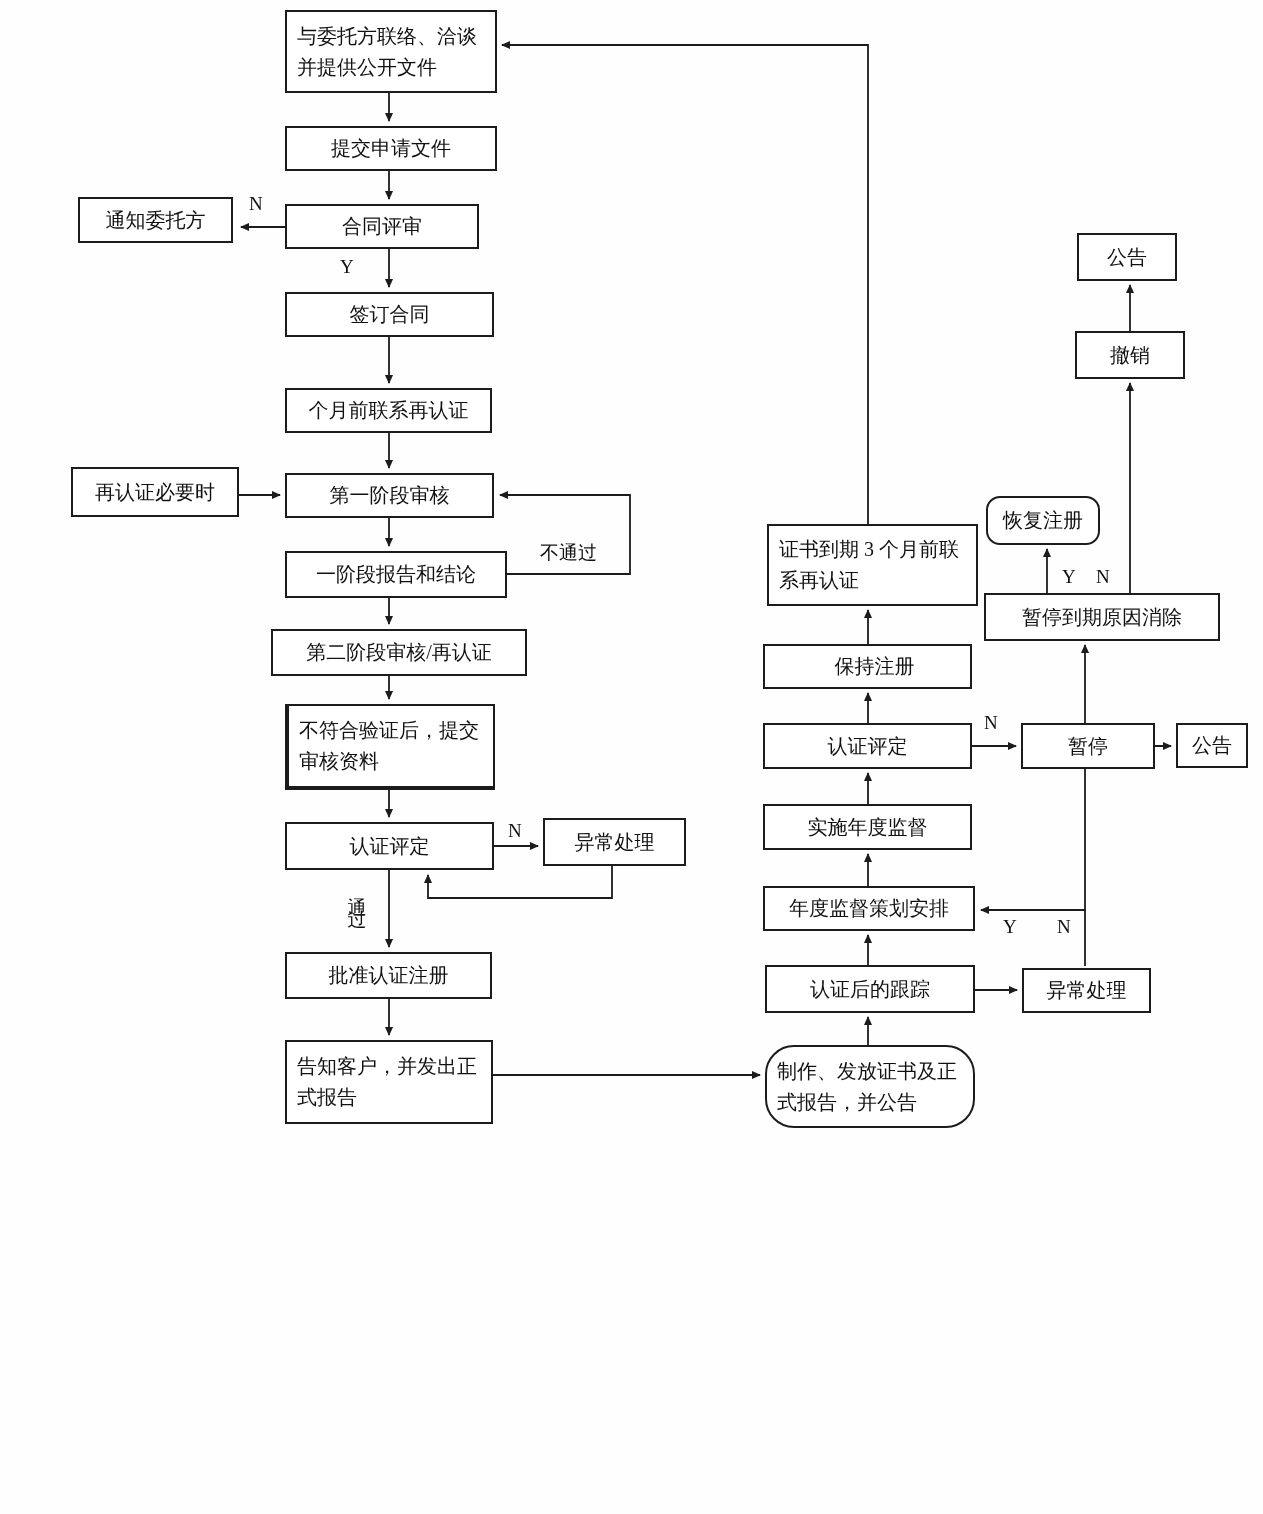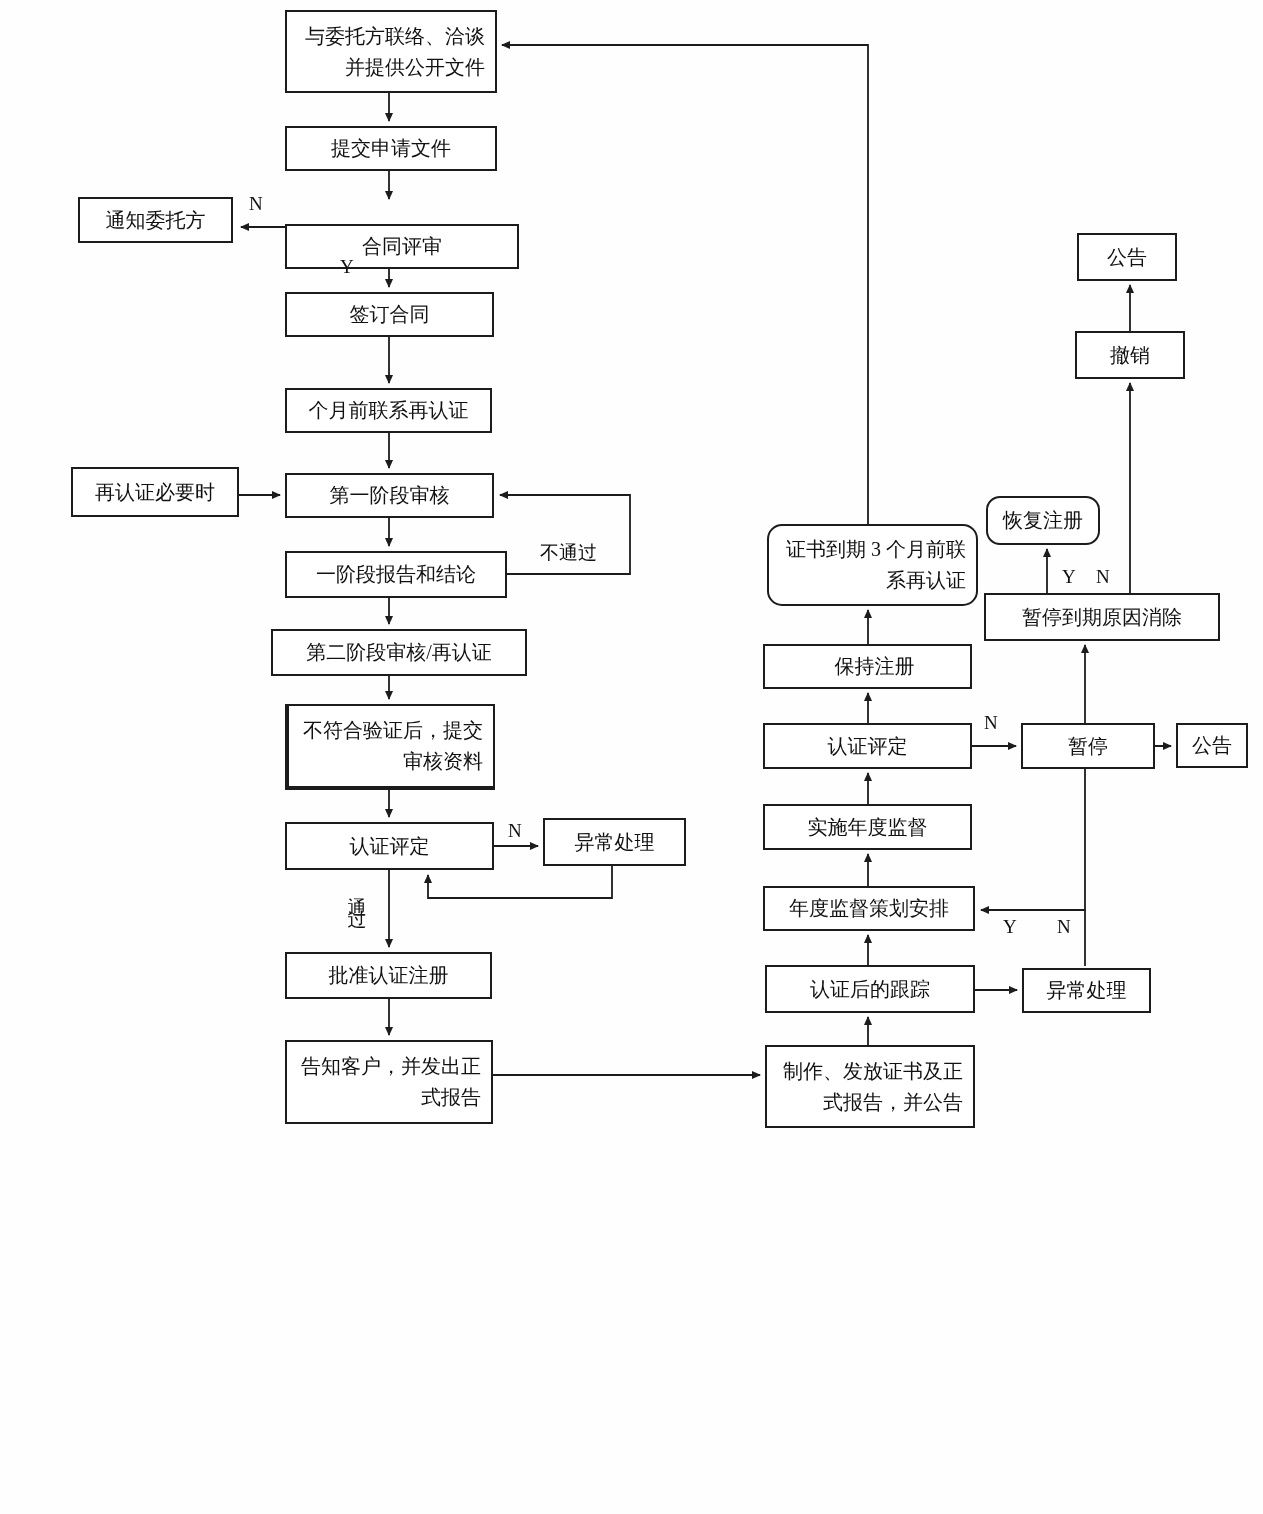--- a/index.html
+++ b/index.html
@@ -4,21 +4,21 @@
 <style>
   * { box-sizing: border-box; margin: 0; padding: 0; }
   html, body { background: #ffffff; }
   body { font-family: "Liberation Serif", "DejaVu Serif", serif; color: #111; }
   .canvas { position: relative; width: 1263px; height: 1514px; background: #fefefe; overflow: hidden; }
   svg.wires { position: absolute; left: 0; top: 0; z-index: 1; }
   .node {
     position: absolute; z-index: 2;
     background: #ffffff; border: 2px solid #1c1c1c;
     display: flex; align-items: center; justify-content: center;
-    text-align: right; font-size: 20px; line-height: 1.55;
+    text-align: left; font-size: 20px; line-height: 1.55;
     padding: 2px 10px;
   }
   .node.thick { border-left-width: 4px; border-bottom-width: 4px; }
   .lbl { position: absolute; z-index: 3; font-size: 19px; color: #111; }
   .vtext { writing-mode: vertical-rl; text-orientation: upright; letter-spacing: 12px; }
 </style>
 </head>
 <body>
 
 <div class="canvas">
@@ -62,43 +62,43 @@
       <polyline points="1130,593 1130,383" marker-end="url(#ah)"></polyline>
       <polyline points="1130,331 1130,285" marker-end="url(#ah)"></polyline>
       <polyline points="1085,769 1085,910 981,910" marker-end="url(#ah)"></polyline>
       <polyline points="1085,910 1085,966"></polyline>
     </g>
   </svg>
 
   <div class="node" style="left:285px; top:10px; width:212px; height:83px;">与委托方联络、洽谈并提供公开文件</div>
   <div class="node" style="left:285px; top:126px; width:212px; height:45px;">提交申请文件</div>
   <div class="node" style="left:78px; top:197px; width:155px; height:46px;">通知委托方</div>
-  <div class="node" style="left:285px; top:204px; width:234px; height:45px;margin-top:20px;">合同评审</div>
+  <div class="node" style="left:285px; top:204px; width:194px; height:45px;">合同评审</div>
   <div class="node" style="left:285px; top:292px; width:209px; height:45px;">签订合同</div>
   <div class="node" style="left:285px; top:388px; width:207px; height:45px;">个月前联系再认证</div>
   <div class="node" style="left:71px; top:467px; width:168px; height:50px;">再认证必要时</div>
   <div class="node" style="left:285px; top:473px; width:209px; height:45px;">第一阶段审核</div>
   <div class="node" style="left:285px; top:551px; width:222px; height:47px;">一阶段报告和结论</div>
   <div class="node" style="left:271px; top:629px; width:256px; height:47px;">第二阶段审核/再认证</div>
   <div class="node thick" style="left:285px; top:704px; width:210px; height:86px;">不符合验证后，提交审核资料</div>
   <div class="node" style="left:285px; top:822px; width:209px; height:48px;">认证评定</div>
   <div class="node" style="left:543px; top:818px; width:143px; height:48px;">异常处理</div>
   <div class="node" style="left:285px; top:952px; width:207px; height:47px;">批准认证注册</div>
   <div class="node" style="left:285px; top:1040px; width:208px; height:84px;">告知客户，并发出正式报告</div>
 
-  <div class="node" style="left:765px; top:1045px; width:210px; height:83px;">制作、发放证书及正式报告，并公告</div>
+  <div class="node" style="left:765px; top:1045px; width:210px; height:83px;border-radius:29px;">制作、发放证书及正式报告，并公告</div>
   <div class="node" style="left:765px; top:965px; width:210px; height:48px;">认证后的跟踪</div>
   <div class="node" style="left:1022px; top:968px; width:129px; height:45px;">异常处理</div>
   <div class="node" style="left:763px; top:886px; width:212px; height:45px;">年度监督策划安排</div>
   <div class="node" style="left:763px; top:804px; width:209px; height:46px;">实施年度监督</div>
   <div class="node" style="left:763px; top:723px; width:209px; height:46px;">认证评定</div>
   <div class="node" style="left:1021px; top:723px; width:134px; height:46px;">暂停</div>
   <div class="node" style="left:1176px; top:723px; width:72px; height:45px;">公告</div>
   <div class="node" style="left:763px; top:644px; width:209px; height:45px;padding-left:24px;">保持注册</div>
-  <div class="node" style="left:767px; top:524px; width:211px; height:82px;border-radius:15px;">证书到期 3 个月前联系再认证</div>
+  <div class="node" style="left:767px; top:524px; width:211px; height:82px;">证书到期 3 个月前联系再认证</div>
   <div class="node" style="left:984px; top:593px; width:236px; height:48px;">暂停到期原因消除</div>
   <div class="node" style="left:986px; top:496px; width:114px; height:49px;border-radius:14px;">恢复注册</div>
   <div class="node" style="left:1075px; top:331px; width:110px; height:48px;">撤销</div>
   <div class="node" style="left:1077px; top:233px; width:100px; height:48px;">公告</div>
 
   <span class="lbl" style="left:249px; top:193px;">N</span>
   <span class="lbl" style="left:340px; top:256px;">Y</span>
   <span class="lbl" style="left:540px; top:540px;">不通过</span>
   <span class="lbl" style="left:508px; top:820px;">N</span>
   <span class="lbl vtext" style="left:344px; top:882px; height:80px;">通过</span>

